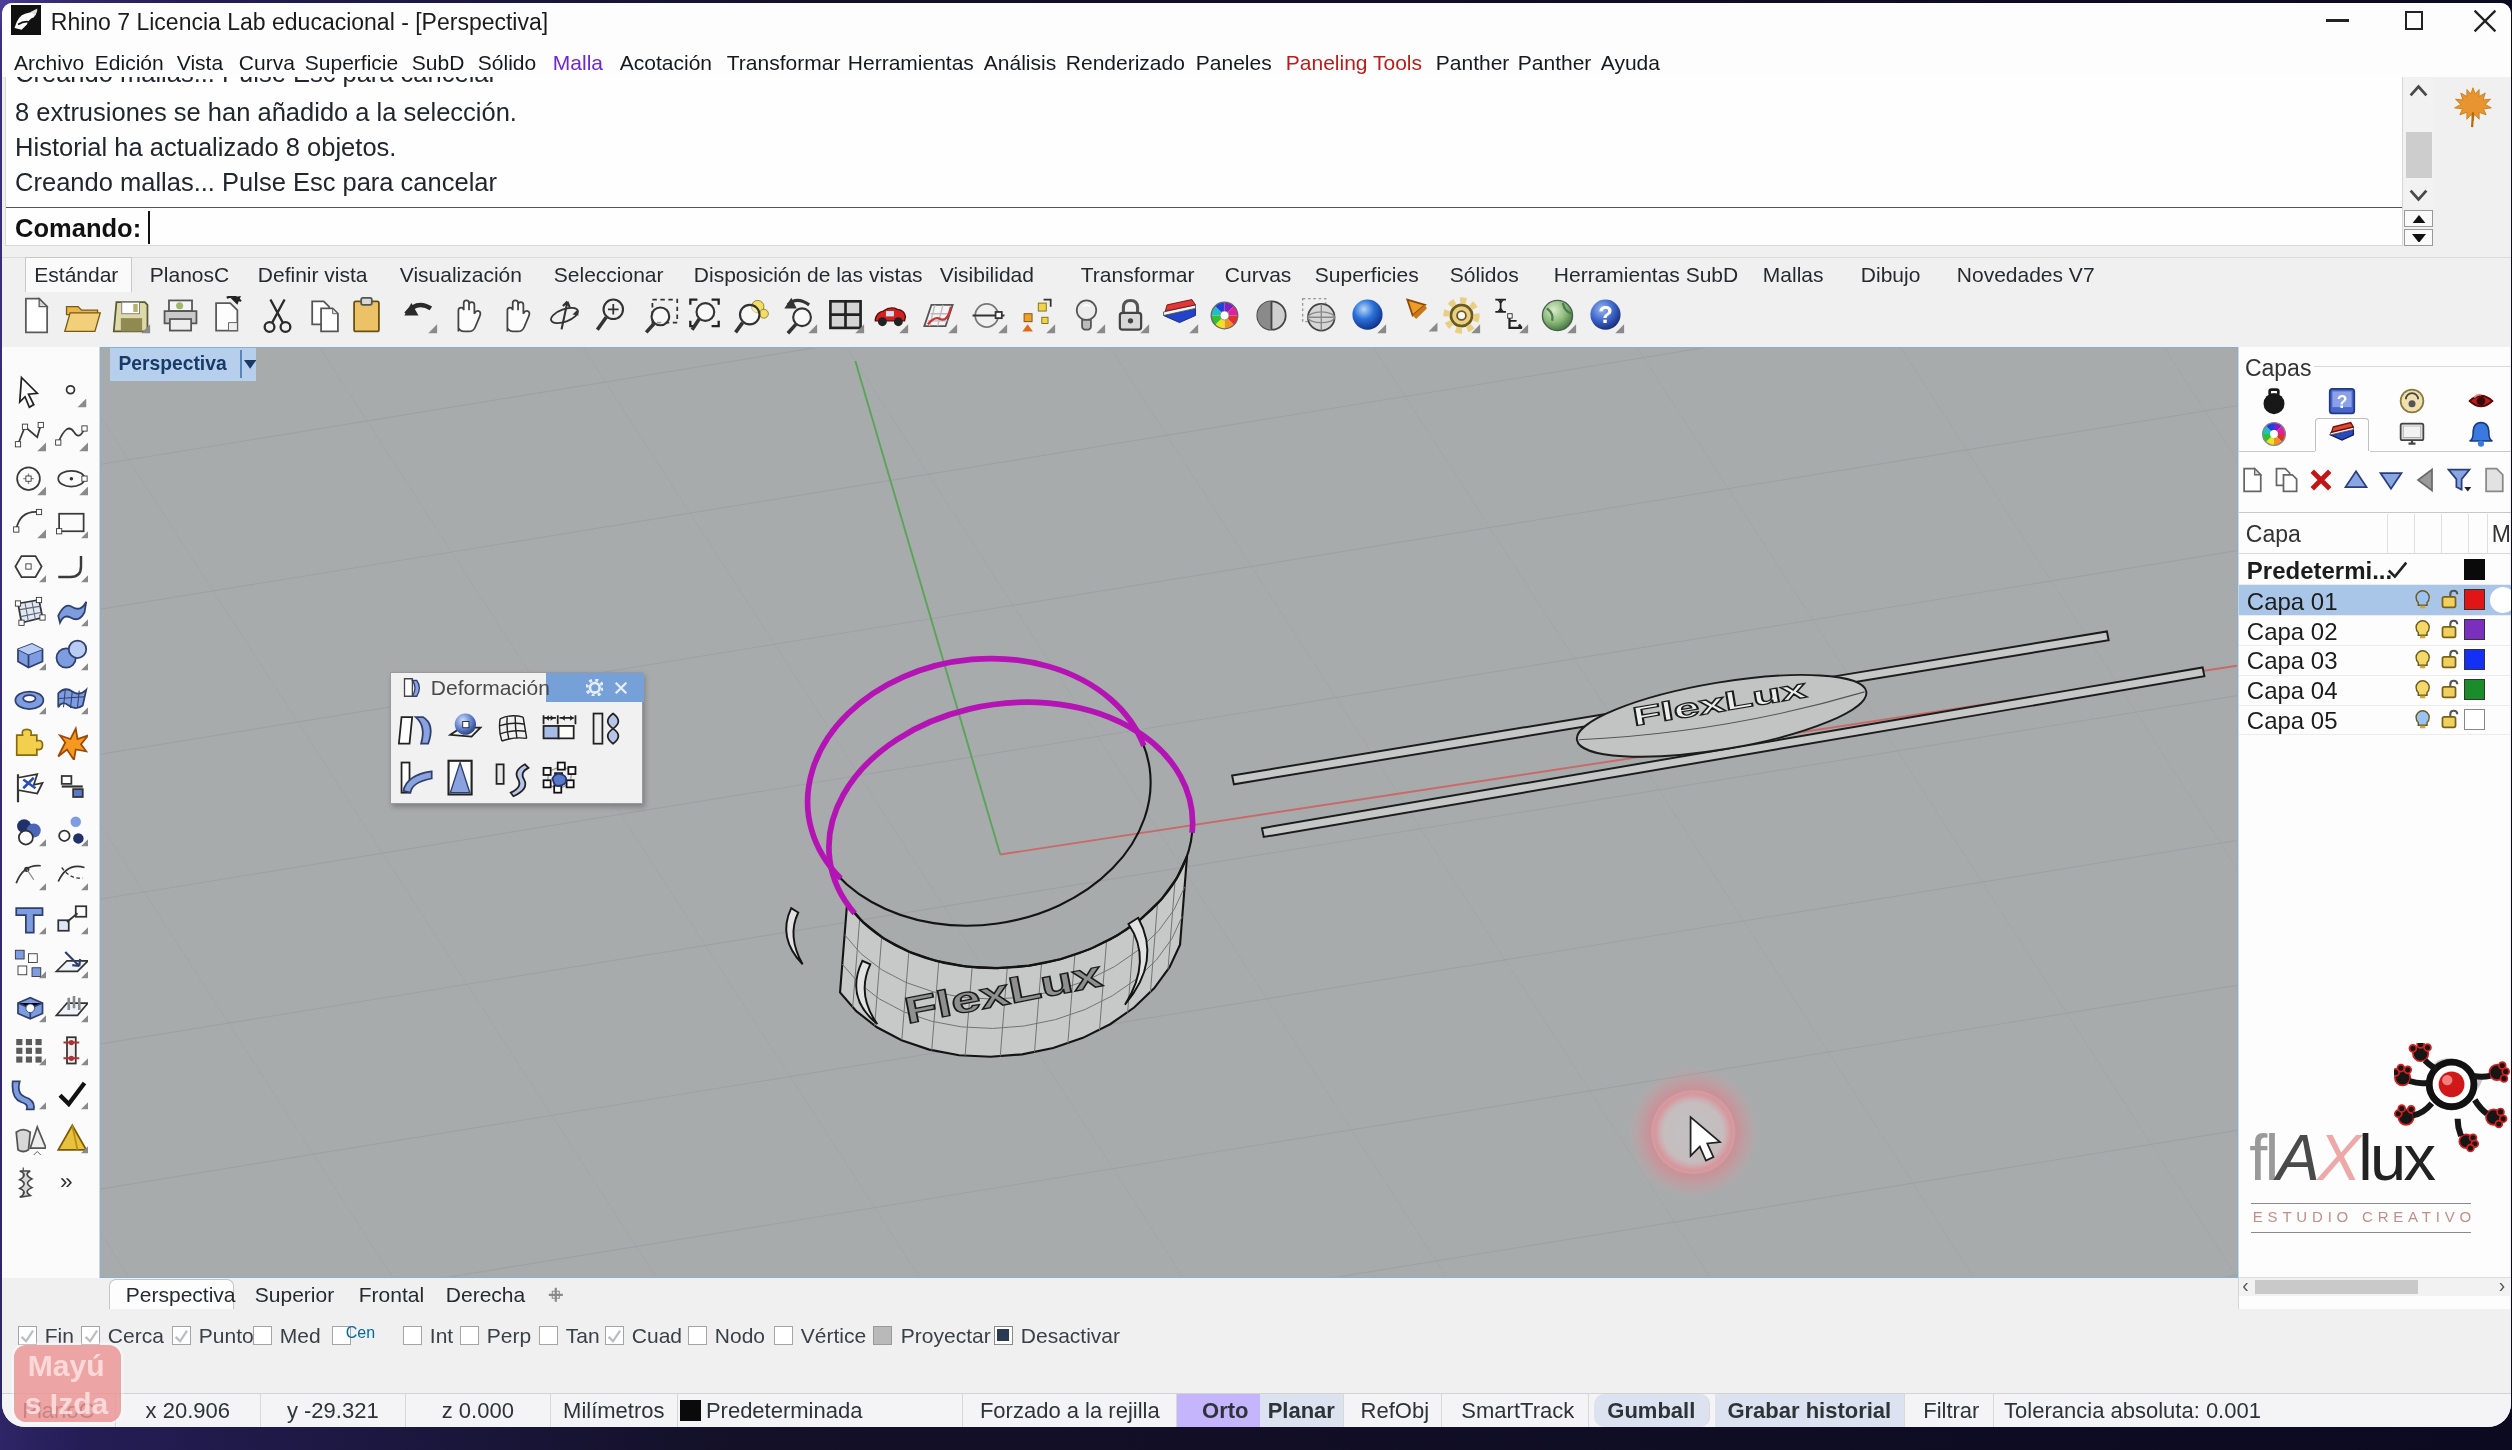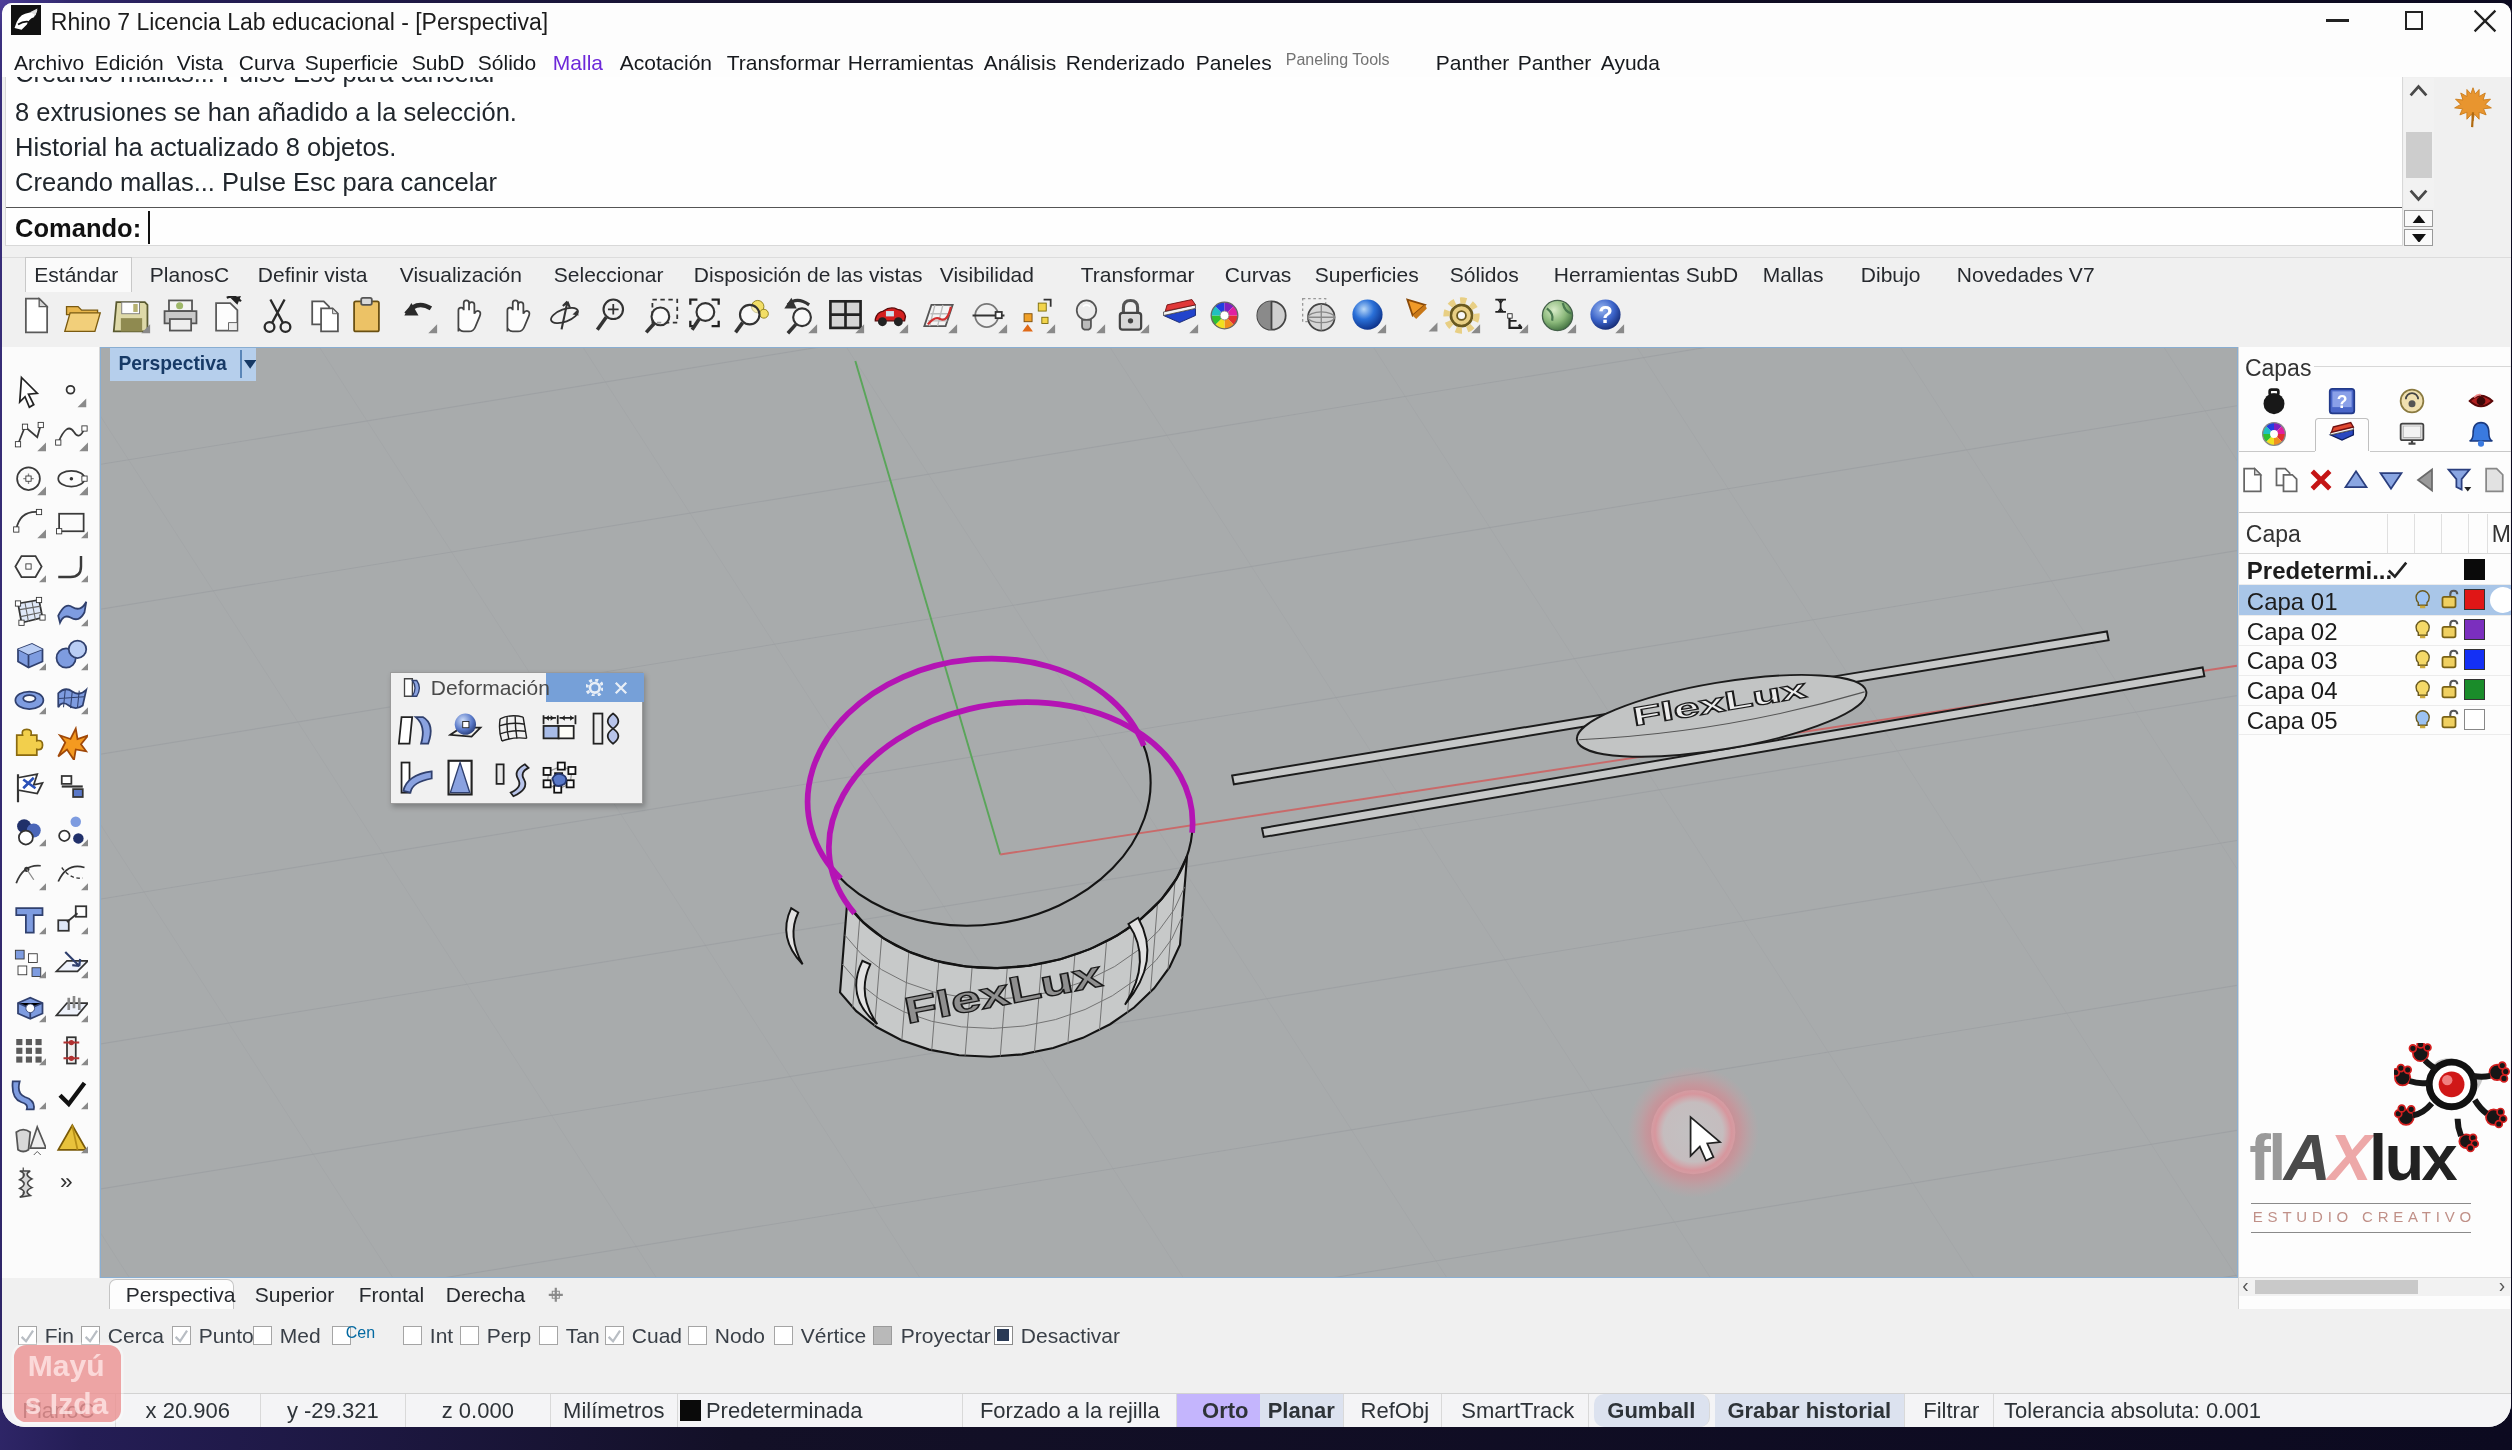--- a/index.html
+++ b/index.html
@@ -33,21 +33,21 @@
 <div class="t" style="left:303px;top:48px;font-size:21px;color:#16191d;">Superficie</div>
 <div class="t" style="left:410px;top:48px;font-size:21px;color:#16191d;">SubD</div>
 <div class="t" style="left:476px;top:48px;font-size:21px;color:#16191d;">Sólido</div>
 <div class="t" style="left:551px;top:48px;font-size:21px;color:#6d28d9;">Malla</div>
 <div class="t" style="left:618px;top:48px;font-size:21px;color:#16191d;">Acotación</div>
 <div class="t" style="left:725px;top:48px;font-size:21px;color:#16191d;">Transformar</div>
 <div class="t" style="left:846px;top:48px;font-size:21px;color:#16191d;">Herramientas</div>
 <div class="t" style="left:982px;top:48px;font-size:21px;color:#16191d;">Análisis</div>
 <div class="t" style="left:1064px;top:48px;font-size:21px;color:#16191d;">Renderizado</div>
 <div class="t" style="left:1194px;top:48px;font-size:21px;color:#16191d;">Paneles</div>
-<div class="t" style="left:1284px;top:48px;font-size:16px;color:#737373;">Paneling Tools</div>
+<div class="t" style="left:1284px;top:48px;font-size:21px;color:#b91c1c;">Paneling Tools</div>
 <div class="t" style="left:1434px;top:48px;font-size:21px;color:#16191d;">Panther</div>
 <div class="t" style="left:1516px;top:48px;font-size:21px;color:#16191d;">Panther</div>
 <div class="t" style="left:1599px;top:48px;font-size:21px;color:#16191d;">Ayuda</div>
 <div class="abs" style="left:3.5px;top:74px;width:2398px;height:169px;background:#fefefe;border:0.9px solid #d8d8d8;border-top:none;overflow:hidden;">
 <div class="t" style="left:8.8px;top:-17.6px;font-size:25.5px;color:#20262c;">Creando mallas... Pulse Esc para cancelar</div>
 <div class="t" style="left:8.8px;top:21px;font-size:25.5px;color:#20262c;">8 extrusiones se han añadido a la selección.</div>
 <div class="t" style="left:8.8px;top:56px;font-size:25.5px;color:#20262c;">Historial ha actualizado 8 objetos.</div>
 <div class="t" style="left:8.8px;top:91px;font-size:25.5px;color:#20262c;">Creando mallas... Pulse Esc para cancelar</div>
 <div class="abs" style="left:0;top:130px;width:2398px;height:0.9px;background:#555;"></div>
 <div class="t" style="left:8.8px;top:137px;font-size:25.5px;font-weight:bold;color:#111;">Comando:</div>
@@ -857,21 +857,21 @@
           <circle cx="127" cy="88" r="4"></circle>
           <circle cx="122" cy="94" r="4"></circle>
 <path d="M108 82 q-8 -6 -14 -16" stroke="#161616" stroke-width="7" fill="none"></path>
 <circle cx="84" cy="114" r="8"></circle>
           <circle cx="92" cy="110" r="4"></circle>
           <circle cx="94" cy="117" r="4"></circle>
           <circle cx="89" cy="122" r="4"></circle>
 <path d="M78 108 q-4 -10 -4 -20" stroke="#161616" stroke-width="7" fill="none"></path>
 </g>
       </svg>
-<div class="t" style="left:10.5px;top:773px;font-size:65px;font-weight:bold;letter-spacing:-2.6px;"><span style="color:#9a9a9a;">fl</span><span style="color:#4a4a4a;font-style:italic;">A</span><span style="color:#eda8a8;font-style:italic;">X</span><span style="color:#222;">lux</span></div>
+<div class="t" style="left:10.5px;top:773px;font-size:65px;font-weight:normal;letter-spacing:-2.6px;"><span style="color:#9a9a9a;">fl</span><span style="color:#4a4a4a;font-style:italic;">A</span><span style="color:#eda8a8;font-style:italic;">X</span><span style="color:#222;">lux</span></div>
 <div class="abs" style="left:12.3px;top:856px;width:220px;height:1.8px;background:#8a8a8a;"></div>
 <div class="t" style="left:14px;top:861px;font-size:15px;letter-spacing:4.8px;color:#c09088;">ESTUDIO CREATIVO</div>
 <div class="abs" style="left:12.3px;top:885px;width:220px;height:1.8px;background:#8a8a8a;"></div>
 <div class="abs" style="left:0;top:930px;width:272px;height:19.3px;background:#f2f2f2;border-top:0.9px solid #ddd;">
 <div class="t" style="left:3.5px;top:-2.6px;font-size:19.3px;color:#555;">‹</div>
 <div class="t" style="left:260px;top:-2.6px;font-size:19.3px;color:#555;">›</div>
 <div class="abs" style="left:16px;top:2.6px;width:163px;height:14px;background:#c9c9c9;"></div>
 </div>
 </div>
 <div class="abs" style="left:0;top:1275px;width:2236px;height:31px;background:#f0f0f0;"></div>

